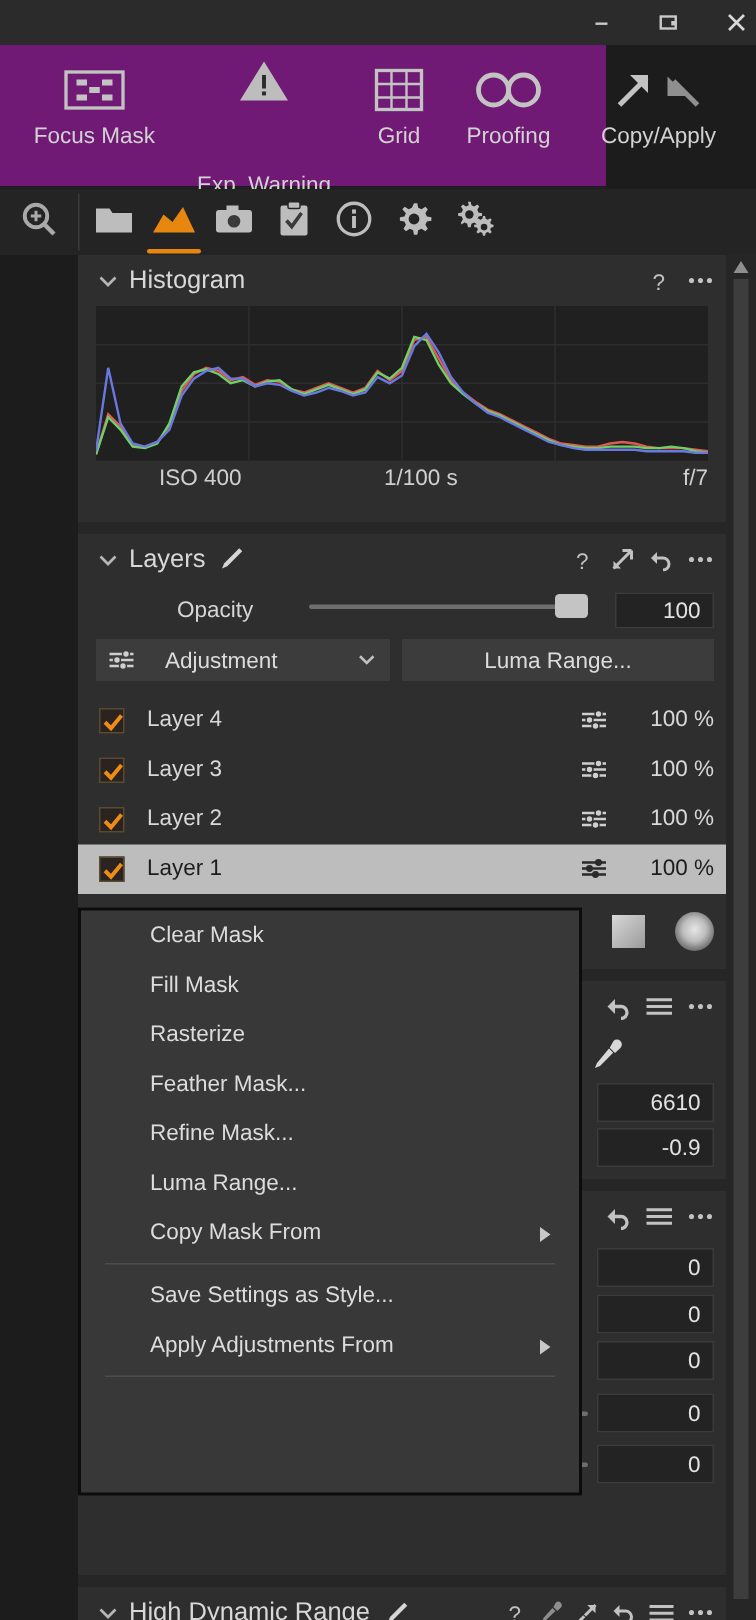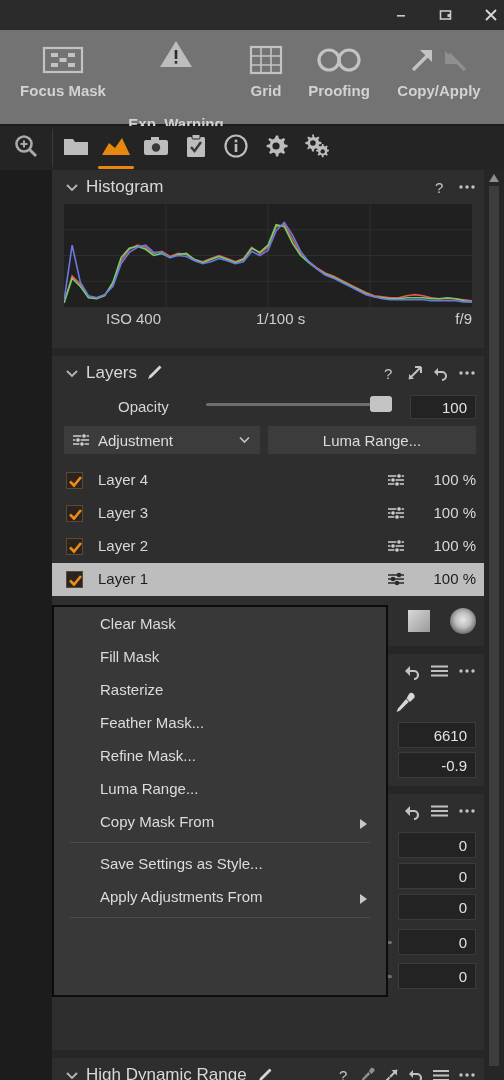--- a/index.html
+++ b/index.html
@@ -19,24 +19,23 @@
   }
   .wbtn {
     position: absolute; top: 0; width: 46px; height: 30px;
     display: flex; align-items: center; justify-content: center;
     color: #d0d0d0;
   }
   .wbtn svg { display: block; }
 
   
   .toolstrip {
-    position: absolute; left: 0; top: 30px; width: 504px; height: 95px;
-    background: #737373;
+    position: absolute; left: 0; top: 30px; width: 404px; height: 95px;
+    background: #701a75;
     border-bottom: 1px solid #1a1a1a;
-    font-weight: bold;
   }
   .tooltab {
     position: absolute; top: 8px; height: 80px;
     display: flex; flex-direction: column; align-items: center; justify-content: flex-start;
     color: #c9c9c9;
   }
   .tooltab .tico { height: 44px; display: flex; align-items: center; justify-content: center; }
   .tooltab .tlbl { font-size: 15px; white-space: nowrap; color: #d2d2d2; }
   .cutlabel {
     position: absolute; left: -4px; top: 74px; font-size: 15px; color: #d2d2d2;
@@ -356,21 +355,21 @@
             <g id="hist-curves" fill="none" stroke-width="1.6">
                 <path d="M0.00 98.88 L8.16 72.10 L16.32 80.34 L24.48 92.70 L32.64 93.73 L40.80 90.64 L48.96 80.34 L57.12 56.65 L65.28 45.32 L73.44 41.20 L81.60 43.26 L89.76 49.44 L97.92 47.38 L106.08 52.53 L114.24 49.44 L122.40 50.47 L130.56 55.62 L138.72 57.68 L146.88 54.59 L155.04 51.50 L163.20 54.59 L171.36 57.68 L179.52 54.59 L187.68 43.26 L195.84 49.44 L204.00 43.26 L212.16 22.66 L220.32 20.60 L228.48 35.02 L236.64 49.44 L244.80 57.68 L252.96 63.86 L261.12 69.01 L269.28 72.10 L277.44 76.22 L285.60 80.34 L293.76 84.46 L301.92 88.58 L310.08 91.67 L318.24 92.70 L326.40 93.73 L334.56 93.73 L342.72 91.67 L350.88 90.64 L359.04 91.67 L367.20 93.73 L375.36 94.76 L383.52 94.76 L391.68 94.76 L399.84 95.79 L408.00 96.82 " stroke="#e05a52" fill="none" stroke-width="1.6"></path>
                 <path d="M0.00 98.88 L8.16 74.16 L16.32 82.40 L24.48 93.73 L32.64 94.76 L40.80 91.67 L48.96 78.28 L57.12 53.56 L65.28 44.29 L73.44 42.23 L81.60 45.32 L89.76 51.50 L97.92 49.44 L106.08 53.56 L114.24 50.47 L122.40 49.44 L130.56 55.62 L138.72 58.71 L146.88 55.62 L155.04 52.53 L163.20 55.62 L171.36 58.71 L179.52 55.62 L187.68 44.29 L195.84 48.41 L204.00 41.20 L212.16 20.60 L220.32 22.66 L228.48 39.14 L236.64 51.50 L244.80 58.71 L252.96 64.89 L261.12 70.04 L269.28 73.13 L277.44 77.25 L285.60 81.37 L293.76 85.49 L301.92 89.61 L310.08 92.70 L318.24 93.73 L326.40 94.76 L334.56 94.76 L342.72 93.73 L350.88 93.73 L359.04 93.73 L367.20 94.76 L375.36 94.76 L383.52 93.73 L391.68 94.76 L399.84 96.82 L408.00 97.85 " stroke="#6fd06a" fill="none" stroke-width="1.6"></path>
                 <path d="M0.00 96.82 L8.16 41.20 L16.32 78.28 L24.48 91.67 L32.64 93.73 L40.80 90.64 L48.96 82.40 L57.12 59.74 L65.28 48.41 L73.44 43.26 L81.60 41.20 L89.76 48.41 L97.92 48.41 L106.08 53.56 L114.24 51.50 L122.40 52.53 L130.56 56.65 L138.72 59.74 L146.88 57.68 L155.04 54.59 L163.20 56.65 L171.36 59.74 L179.52 57.68 L187.68 47.38 L195.84 51.50 L204.00 46.35 L212.16 26.78 L220.32 18.54 L228.48 30.90 L236.64 47.38 L244.80 57.68 L252.96 64.89 L261.12 71.07 L269.28 74.16 L277.44 78.28 L285.60 82.40 L293.76 86.52 L301.92 90.64 L310.08 92.70 L318.24 94.76 L326.40 95.79 L334.56 95.79 L342.72 95.79 L350.88 95.79 L359.04 95.79 L367.20 96.82 L375.36 96.82 L383.52 96.82 L391.68 96.82 L399.84 97.85 L408.00 97.85 " stroke="#6a79e0" fill="none" stroke-width="1.6"></path>
               </g>
           </svg>
         </div>
         <div class="histmeta">
           <span style="left:0px">ISO 400</span>
           <span style="left:150px">1/100 s</span>
-          <span style="right:0px">f/9</span>
+          <span style="right:0px">f/7</span>
         </div>
       </div>
     </div>
 
     <div class="panel" style="top:186px; height:290px;">
       <div class="panelhdr">
         <span class="chev">
           <svg width="16" height="16" viewBox="0 0 16 16">
               <path d="M3 6 L8 11 L13 6" stroke="#b6b6b6" stroke-width="1.8" fill="none"></path>
             </svg>
@@ -410,21 +409,21 @@
       </div>
 
       <div class="rowline" style="height:34px;">
         <span class="lbl" style="left:66px; top:8px;">Opacity</span>
         <span class="track" style="left:154px; width:186px;"></span>
         <span class="knob" style="left:318px;"></span>
         <span class="numbox" style="left:358px; top:5px; width:66px;">100</span>
       </div>
 
       <div class="rowline" style="height:36px;">
-        <div class="combo" style="left:12px; top:2px; width:196px;">
+        <div class="combo" style="left:12px; top:2px; width:196px;gap:12px;">
           <span style="display:flex;align-items:center;margin-right:7px;">
             <svg width="19" height="14" viewBox="0 0 19 14">
               <path d="M1 3 H17 M1 7 H17 M1 11 H17" stroke="#cfcfcf" stroke-width="1.7"></path>
               <circle cx="12" cy="3" r="2.3" fill="#cfcfcf" stroke="#3c3c3c" stroke-width="1"></circle>
               <circle cx="6" cy="7" r="2.3" fill="#cfcfcf" stroke="#3c3c3c" stroke-width="1"></circle>
               <circle cx="10" cy="11" r="2.3" fill="#cfcfcf" stroke="#3c3c3c" stroke-width="1"></circle>
             </svg>
           </span>
           <span>Adjustment</span>
           <span class="cchev">

